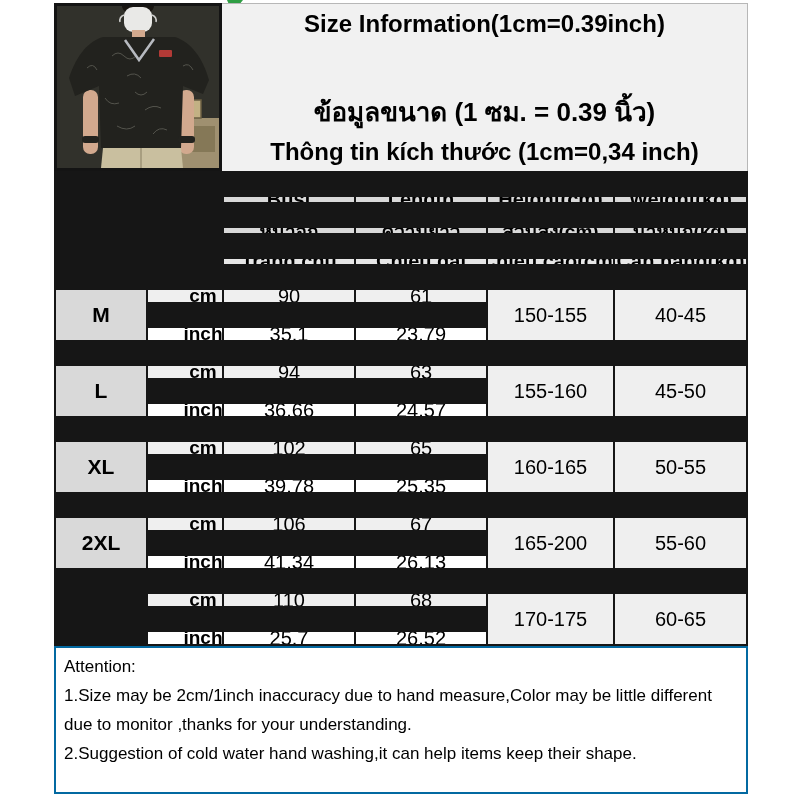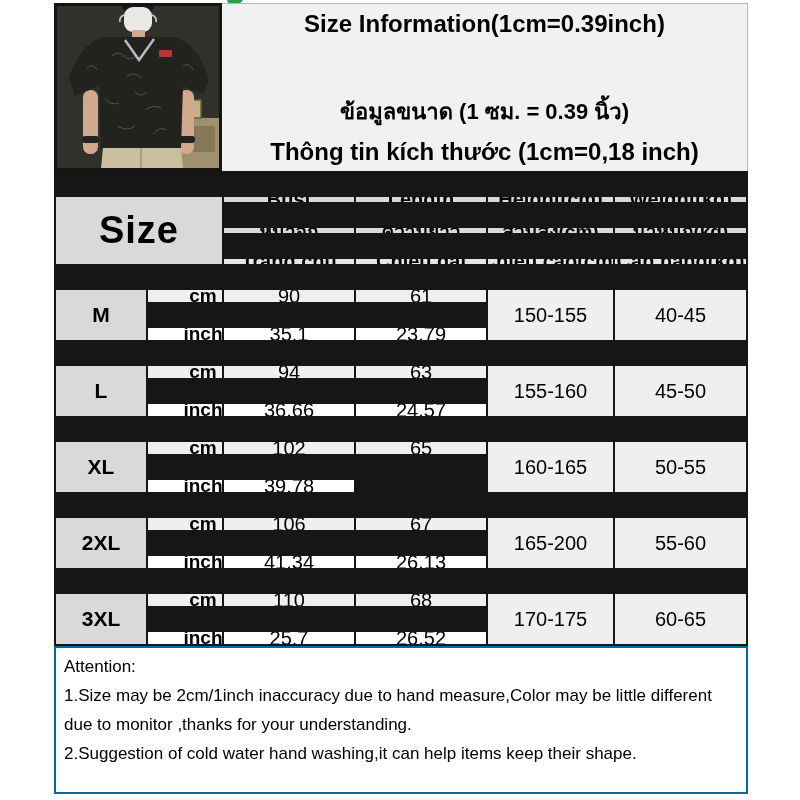--- a/index.html
+++ b/index.html
@@ -18,21 +18,21 @@
   }
   .photo svg { display:block; width:100%; height:100%; }
   .title-block {
     flex:1; background:#f1f1f1; box-sizing:border-box;
     border-top:1px solid #b7b7b7; border-right:1px solid #b7b7b7;
     display:flex; flex-direction:column; justify-content:center;
     align-items:center; text-align:center;
   }
   .title-line { font-weight:700; line-height:40px; white-space:nowrap; }
   .title-en, .title-vi { font-size:24px; }
-  .title-th { font-size:22px;margin-top:48px; }
+  .title-th { font-size:26px;margin-top:48px; }
 
   .corner-triangle {
     position:absolute; left:227px; top:0; width:16px; height:13px;
     background:#2f9e44; clip-path:polygon(0 0, 100% 0, 35% 100%);
   }
 
   
   .table {
     display:grid; width:694px; box-sizing:border-box;
     grid-template-columns:90px 74px 130px 130px 125px 131px;
@@ -99,27 +99,26 @@
           <rect x="102" y="44" width="13" height="7" rx="1" fill="#b23a36"></rect>
           <rect x="25" y="130" width="17" height="7" rx="3" fill="#23231f"></rect>
           <rect x="121" y="130" width="17" height="7" rx="3" fill="#23231f"></rect>
           <path d="M46,142 L124,142 L126,162 L44,162 Z" fill="#c9bf9f"></path>
           <line x1="84" y1="142" x2="84" y2="162" stroke="#a89e80" stroke-width="2"></line>
         </svg>
       </div>
       <div class="title-block">
         <div class="title-line title-en">Size Information(1cm=0.39inch)</div>
         <div class="title-line title-th">ข้อมูลขนาด (1 ซม. = 0.39 นิ้ว)</div>
-        <div class="title-line title-vi">Thông tin kích thước (1cm=0,18 inch)</div>
+        <div class="title-line title-vi">Thông tin kích thước (1cm=0,34 inch)</div>
       </div>
     </div>
 
     <div class="table">
 
-      <div class="cell gray size-corner" style="grid-area:1/1/4/3">Size</div>
 
       <div class="cell gray hdr" style="grid-area:1/3/2/4">Bust</div>
       <div class="cell gray hdr" style="grid-area:1/4/2/5">Length</div>
       <div class="cell gray hdr" style="grid-area:1/5/2/6">Height(cm)</div>
       <div class="cell gray hdr" style="grid-area:1/6/2/7">Weight(kg)</div>
 
       <div class="cell gray hdr-th" style="grid-area:2/3/3/4">หน้าอก</div>
       <div class="cell gray hdr-th" style="grid-area:2/4/3/5">ความยาว</div>
       <div class="cell gray hdr-th" style="grid-area:2/5/3/6">ส่วนสูง(cm)</div>
       <div class="cell gray hdr-th" style="grid-area:2/6/3/7">น้ำหนัก(kg)</div>
@@ -150,32 +149,32 @@
       <div class="cell val" style="grid-area:7/4/8/5">24.57</div>
 
       <div class="cell gray sz" style="grid-area:8/1/10/2">XL</div>
       <div class="cell lt unit" style="grid-area:8/2/9/3">cm</div>
       <div class="cell lt val" style="grid-area:8/3/9/4">102</div>
       <div class="cell lt val" style="grid-area:8/4/9/5">65</div>
       <div class="cell lt val" style="grid-area:8/5/10/6">160-165</div>
       <div class="cell lt val" style="grid-area:8/6/10/7">50-55</div>
       <div class="cell unit" style="grid-area:9/2/10/3">inch</div>
       <div class="cell val" style="grid-area:9/3/10/4">39.78</div>
+      <div class="cell val" style="grid-area:9/4/10/5">25.35</div>
 
       <div class="cell gray sz" style="grid-area:10/1/12/2">2XL</div>
       <div class="cell lt unit" style="grid-area:10/2/11/3">cm</div>
       <div class="cell lt val" style="grid-area:10/3/11/4">106</div>
       <div class="cell lt val" style="grid-area:10/4/11/5">67</div>
       <div class="cell lt val" style="grid-area:10/5/12/6">165-200</div>
       <div class="cell lt val" style="grid-area:10/6/12/7">55-60</div>
       <div class="cell unit" style="grid-area:11/2/12/3">inch</div>
       <div class="cell val" style="grid-area:11/3/12/4">41.34</div>
       <div class="cell val" style="grid-area:11/4/12/5">26.13</div>
 
-      <div class="cell gray sz" style="grid-area:12/1/14/2">3XL</div>
       <div class="cell lt unit" style="grid-area:12/2/13/3">cm</div>
       <div class="cell lt val" style="grid-area:12/3/13/4">110</div>
       <div class="cell lt val" style="grid-area:12/4/13/5">68</div>
       <div class="cell lt val" style="grid-area:12/5/14/6">170-175</div>
       <div class="cell lt val" style="grid-area:12/6/14/7">60-65</div>
       <div class="cell unit" style="grid-area:13/2/14/3">inch</div>
       <div class="cell val" style="grid-area:13/3/14/4">25.7</div>
       <div class="cell val" style="grid-area:13/4/14/5">26.52</div>
     </div>
 

